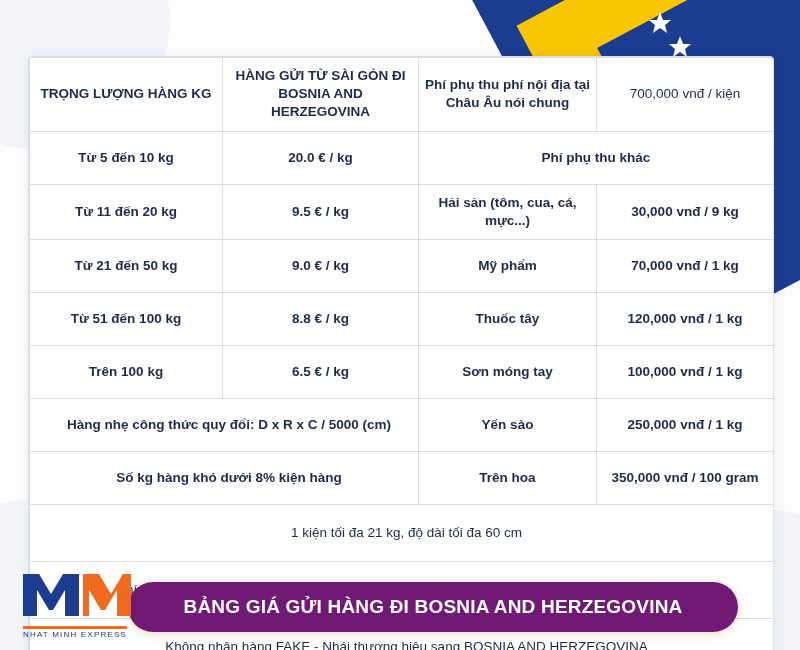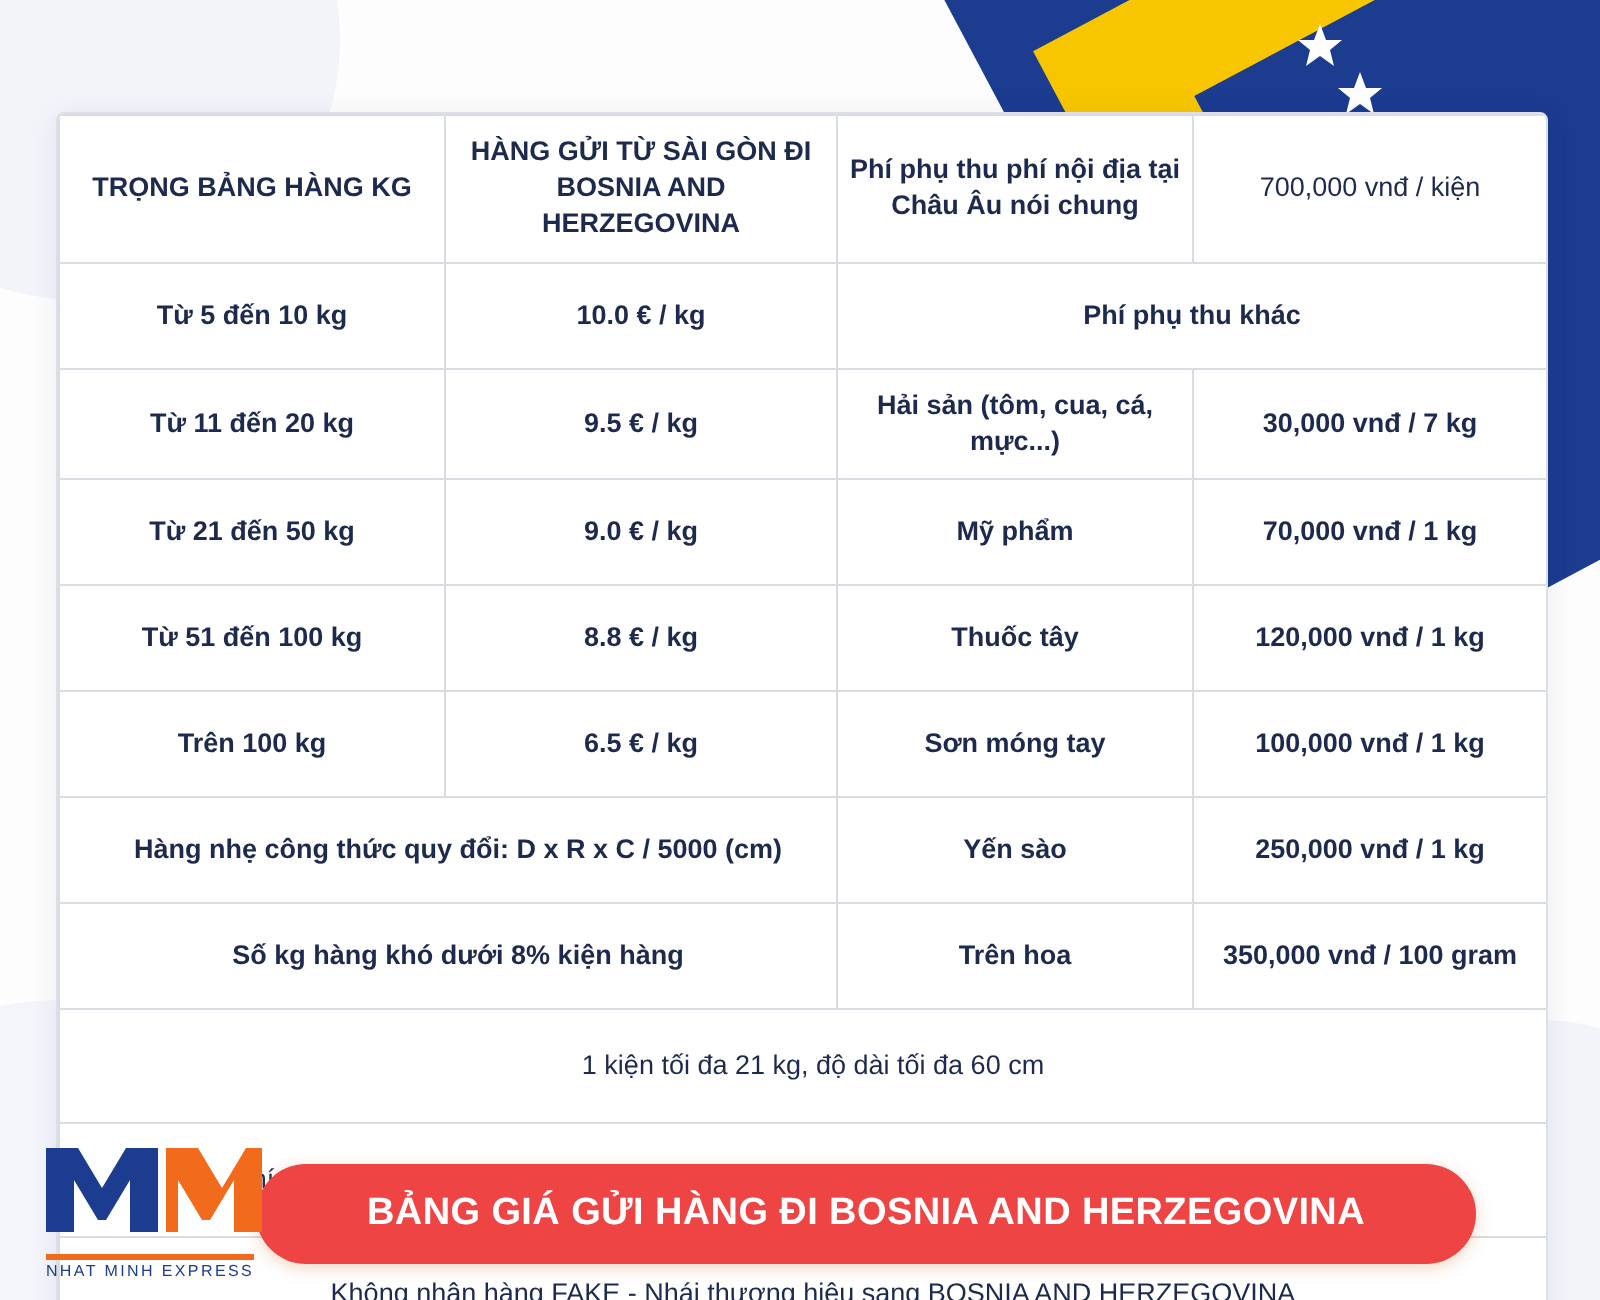--- a/index.html
+++ b/index.html
@@ -126,21 +126,21 @@
     padding-left: 16px !important;
     font-size: 13.5px;
     height: 38px;
   }
   .banner {
     position: absolute;
     left: 128px;
     bottom: 18px;
     width: 610px;
     height: 50px;
-    background: #ef4444;
+    background: #701a75;
     border-radius: 25px;
     display: flex;
     align-items: center;
     justify-content: center;
     z-index: 7;
     box-shadow: 0 2px 8px rgba(200,90,20,0.25);
   }
   .banner-text {
     color: #ffffff;
     font-weight: bold;
@@ -197,37 +197,37 @@
   <div class="card">
     <table class="price">
       <colgroup>
         <col class="col1">
           <col class="col2">
           <col class="col3">
           <col class="col4">
       </colgroup>
       <tbody>
         <tr>
-          <td class="hdr">TRỌNG BẢNG HÀNG KG</td>
+          <td class="hdr">TRỌNG LƯỢNG HÀNG KG</td>
           <td class="hdr">HÀNG GỬI TỪ SÀI GÒN ĐI BOSNIA AND HERZEGOVINA</td>
           <td class="hdr">Phí phụ thu phí nội địa tại Châu Âu nói chung</td>
           <td>700,000 vnđ / kiện</td>
         </tr>
 
         <tr class="row-tall">
           <td>Từ 5 đến 10 kg</td>
-          <td>10.0 € / kg</td>
+          <td>20.0 € / kg</td>
           <td class="hdr-orange" colspan="2">Phí phụ thu khác</td>
         </tr>
 
         <tr class="row-tall">
           <td>Từ 11 đến 20 kg</td>
           <td>9.5 € / kg</td>
           <td>Hải sản (tôm, cua, cá, mực...)</td>
-          <td>30,000 vnđ / 7 kg</td>
+          <td>30,000 vnđ / 9 kg</td>
         </tr>
 
         <tr class="row-tall">
           <td>Từ 21 đến 50 kg</td>
           <td>9.0 € / kg</td>
           <td>Mỹ phẩm</td>
           <td>70,000 vnđ / 1 kg</td>
         </tr>
 
         <tr class="row-tall">

